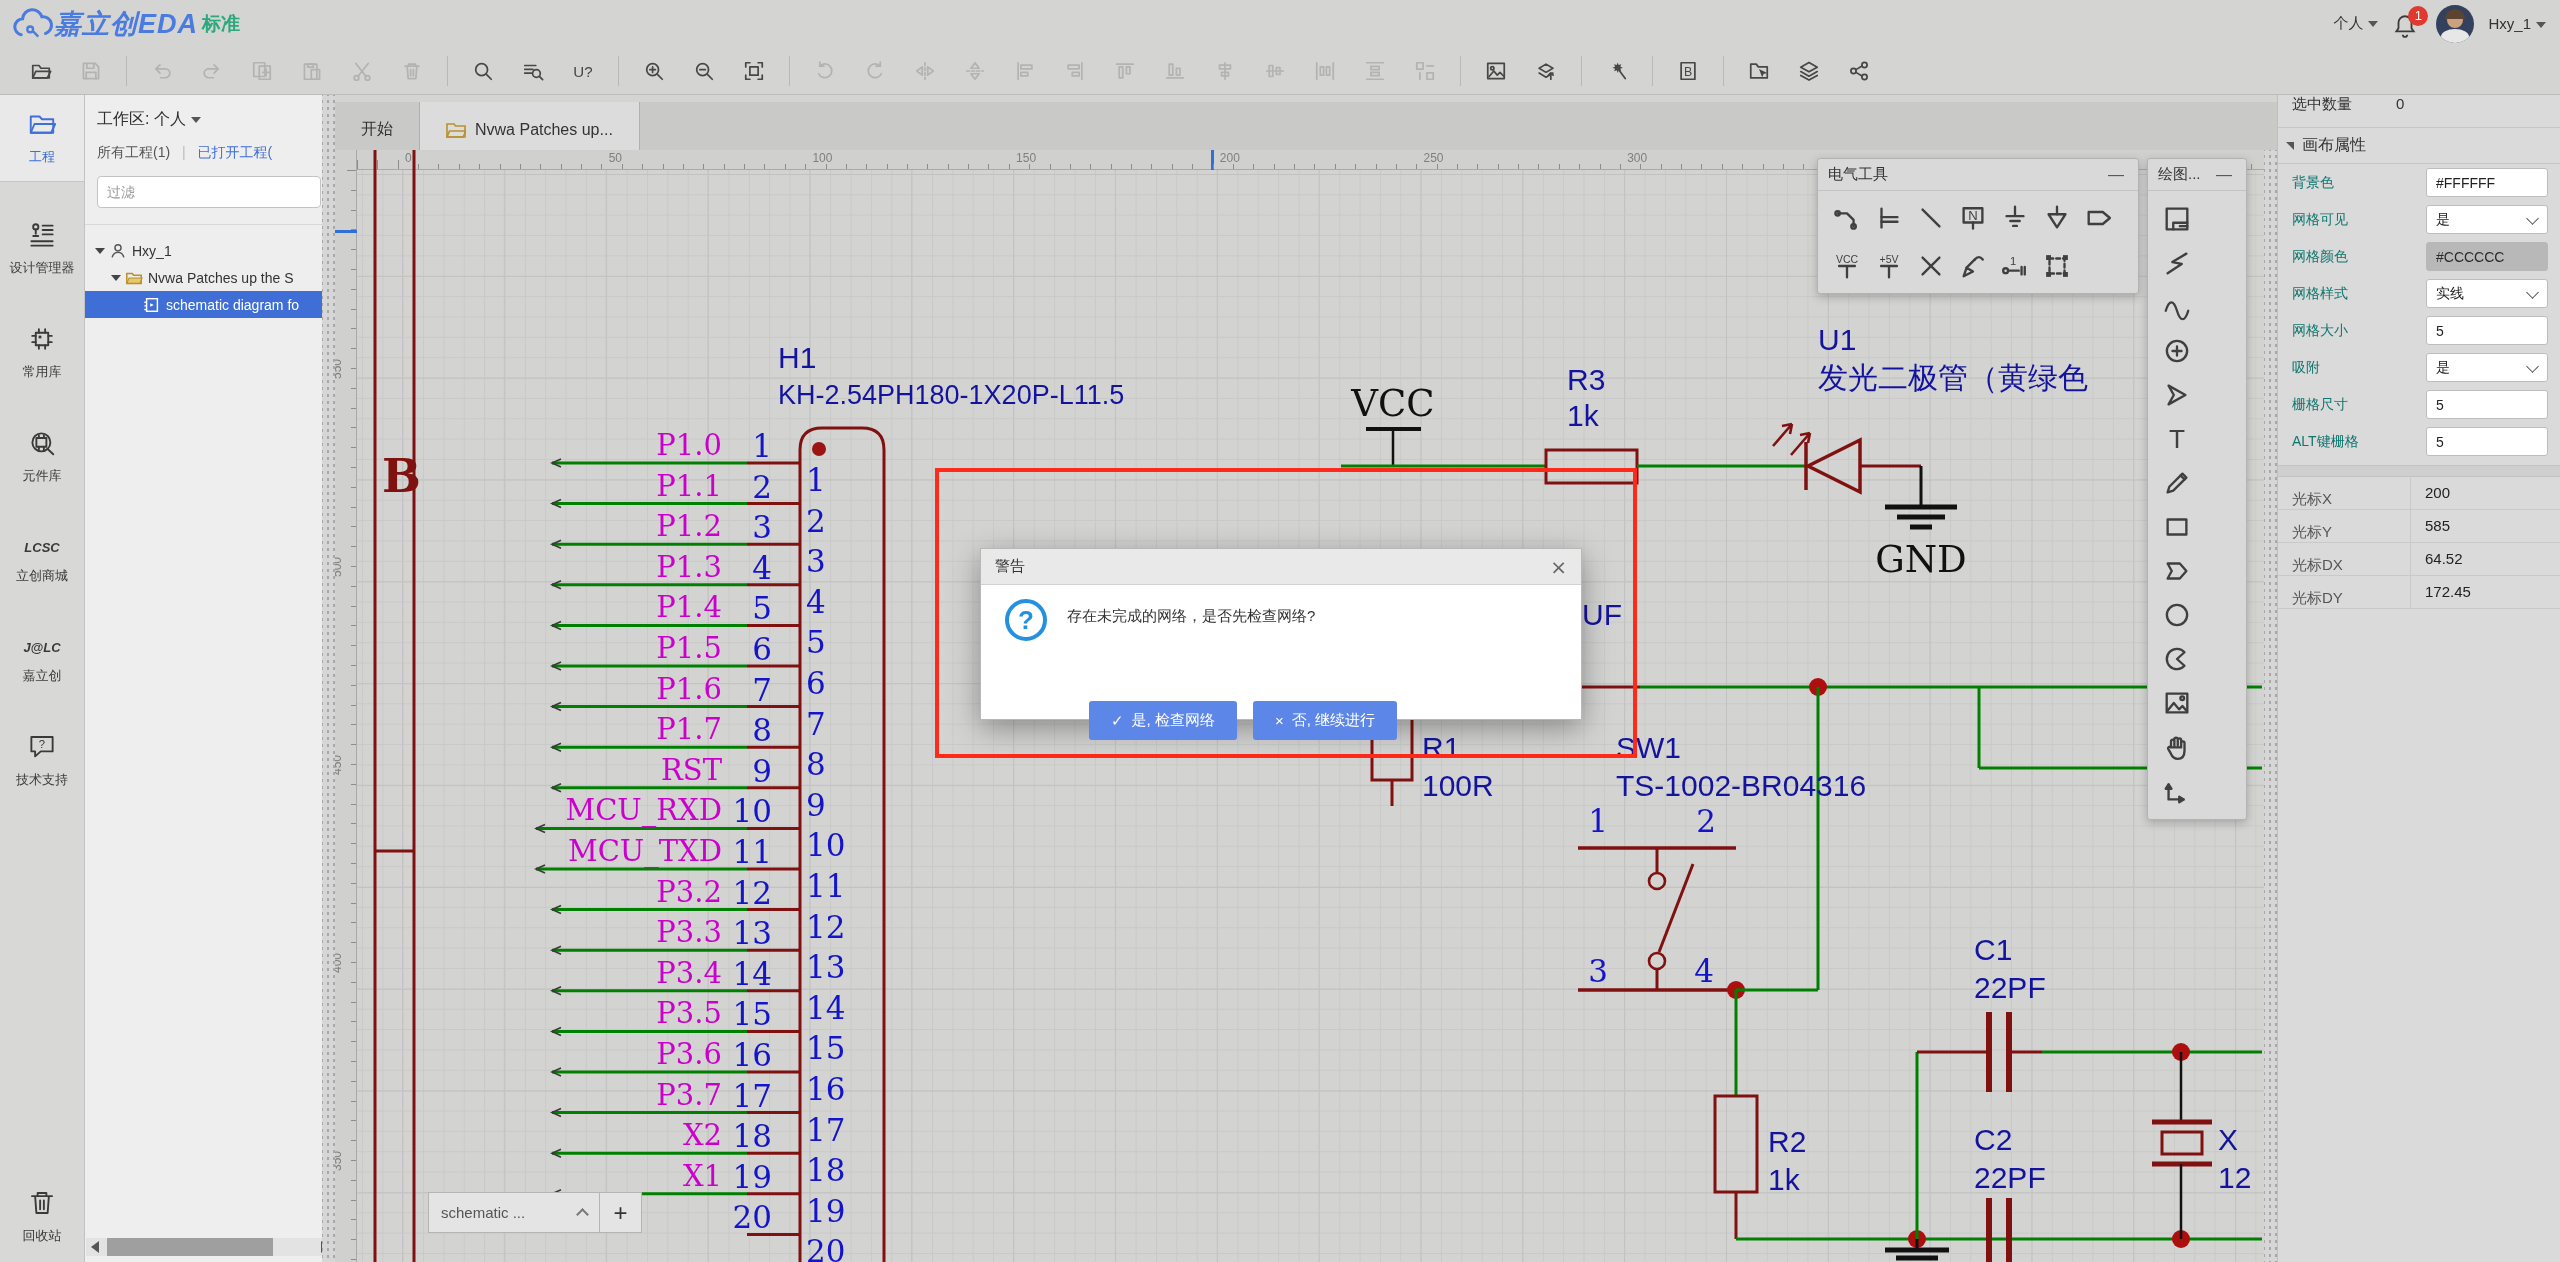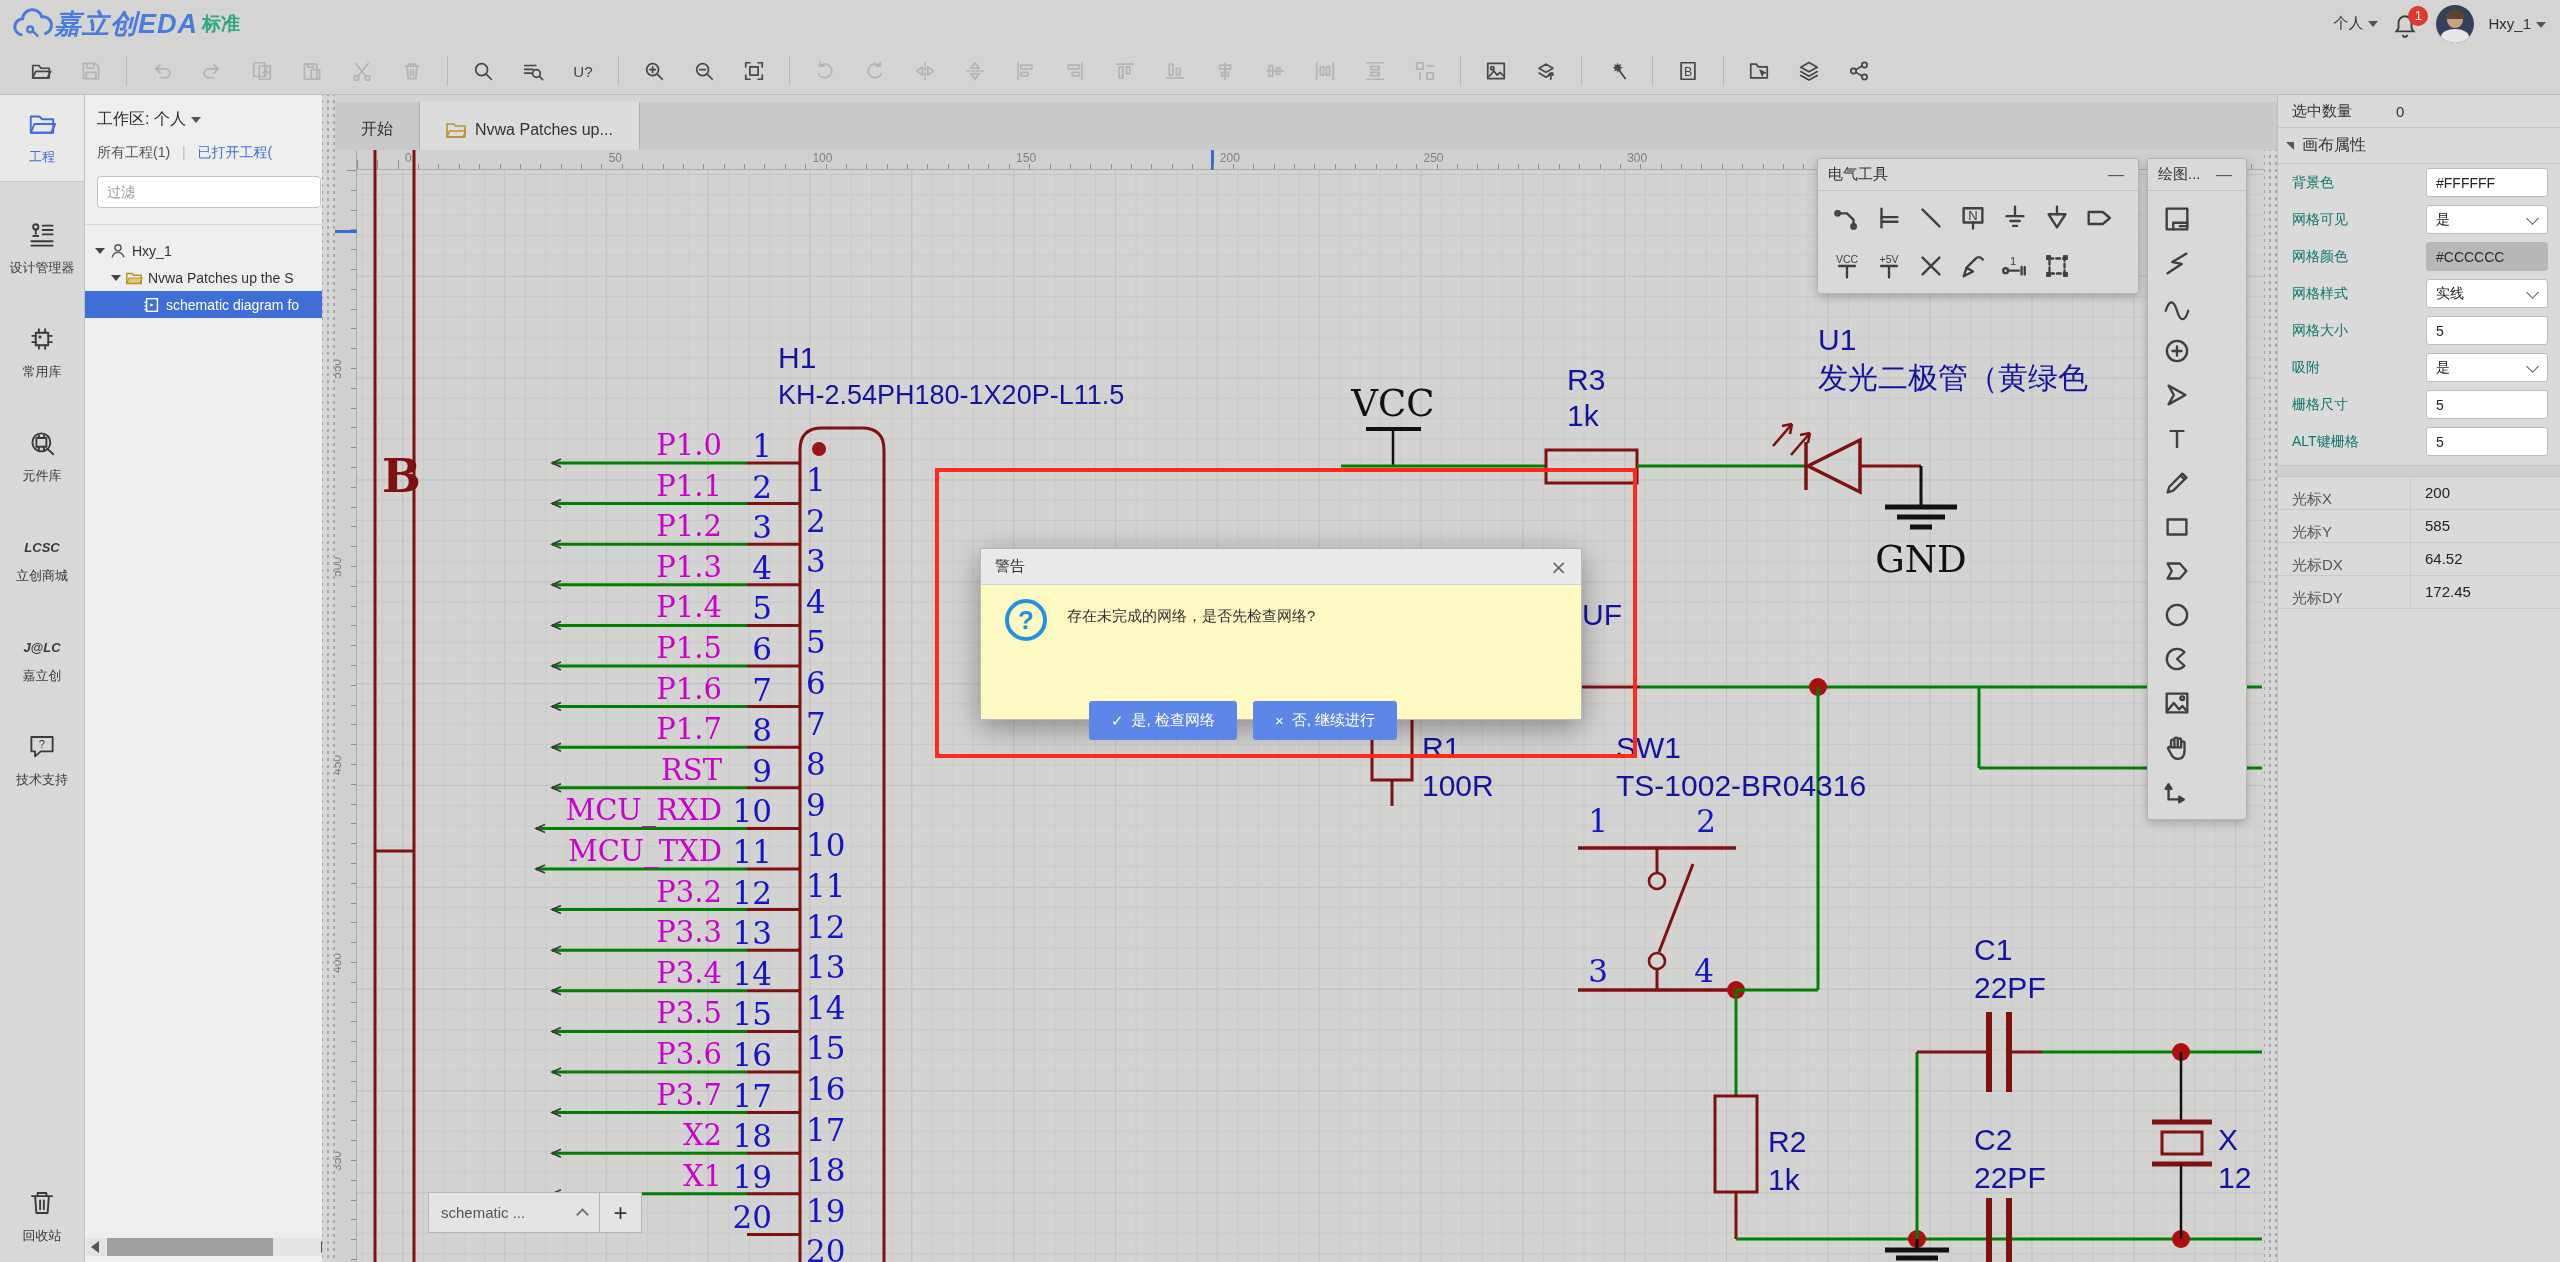--- a/index.html
+++ b/index.html
@@ -108,35 +108,35 @@
 #sheet-select{position:absolute;left:93px;top:1042px;height:41px;display:flex;z-index:4}
 #sheet-btn{width:172px;background:#e4e4e4;border:1px solid #b5b5b5;display:flex;align-items:center;justify-content:space-between;padding:0 12px;font-size:15px;color:#555}
 #sheet-btn .up{width:9px;height:9px;border-left:2px solid #777;border-top:2px solid #777;transform:rotate(45deg);margin-top:4px}
 #sheet-add{width:42px;background:#e4e4e4;border:1px solid #b5b5b5;border-left:none;display:flex;align-items:center;justify-content:center;font-size:24px;color:#333}
 
 .gutter{position:absolute;width:13px;background:#d6d6d6;background-image:radial-gradient(#a8a8a8 1px,transparent 1.4px);background-size:6px 7px;background-position:3px 3px}
 #gutter-left{left:322px;top:95px;height:1167px}
 #gutter-right{left:2264px;top:150px;height:1112px}
 
 #right-panel{position:absolute;left:2277px;top:95px;width:283px;height:1167px;background:#dadada;border-left:1px solid #bfbfbf;font-size:15px;color:#333}
-#rp-selrow{height:33px;display:flex;align-items:center;padding:0 14px;border-bottom:1px solid #c6c6c6}
+#rp-selrow{height:33px;display:flex;padding:0 14px;border-bottom:1px solid #c6c6c6}
 #rp-selrow .val{margin-left:44px}
 #rp-section{height:36px;display:flex;align-items:center;padding:0 8px;border-bottom:1px solid #c6c6c6;font-size:16px}
 #rp-section .tri{width:0;height:0;border-left:8px solid transparent;border-top:8px solid #555;margin-right:8px}
 .rp-row{height:37px;display:flex;align-items:center;padding:0 0 0 14px;position:relative}
 .rp-label{width:134px;font-size:14px;color:#0f766e}
 .rp-ctl{position:absolute;left:148px;top:4px;width:122px;height:29px;background:#fff;border:1px solid #bdbdbd;border-radius:3px;display:flex;align-items:center;padding:0 9px;font-size:14px;color:#222}
 .rp-ctl.select::after{content:"";width:8px;height:8px;border-right:1.8px solid #555;border-bottom:1.8px solid #555;transform:rotate(45deg);position:absolute;right:10px;top:8px}
 .rp-ctl.swatch{background:#b8b8b8;border-color:#b8b8b8;color:#2b2b2b}
 #rp-band{height:12px;background:#cfcfcf;border-top:1px solid #c2c2c2;border-bottom:1px solid #c2c2c2;margin-top:5px}
 .rp-crow{height:33px;display:flex;align-items:flex-end;border-bottom:1px solid #c9c9c9;position:relative}
 .rp-crow .rp-clabel{width:132px;padding-left:14px;color:#555}
 .rp-crow .rp-cval{padding-left:14px;color:#222;border-left:1px solid #c9c9c9;height:33px;display:flex;align-items:center;flex:1}
 
-#dialog{position:absolute;left:980px;top:548px;width:602px;height:172px;background:#fef9c3;border:1px solid #b8b8b8;box-shadow:0 8px 28px rgba(0,0,0,.35);z-index:10}
+#dialog{position:absolute;left:980px;top:548px;width:602px;height:172px;background:#ffffff;border:1px solid #b8b8b8;box-shadow:0 8px 28px rgba(0,0,0,.35);z-index:10}
 #dlg-title{height:36px;background:#e9e9e9;border-bottom:1px solid #d2d2d2;display:flex;align-items:center;justify-content:space-between;padding:0 14px;font-size:15px;color:#333}
 #dlg-close{font-size:20px;color:#666;font-family:"DejaVu Sans",sans-serif}
 #dlg-body{position:relative;height:135px}
 #dlg-icon{position:absolute;left:24px;top:14px;width:42px;height:42px;border-radius:50%;border:4px solid #2491e0;color:#2491e0;font-size:26px;font-weight:bold;display:flex;align-items:center;justify-content:center}
 #dlg-msg{position:absolute;left:86px;top:22px;font-size:15px;color:#333}
 #dlg-btns{position:absolute;left:108px;top:116px;display:flex;gap:16px}
 .dlg-btn{height:39px;background:#5c86e8;color:#fff;border-radius:3px;font-size:15px;display:flex;align-items:center;justify-content:center;padding:0 22px;white-space:nowrap}
 .dlg-btn .g{margin-right:8px;font-size:15px}
 </style>
 </head>

